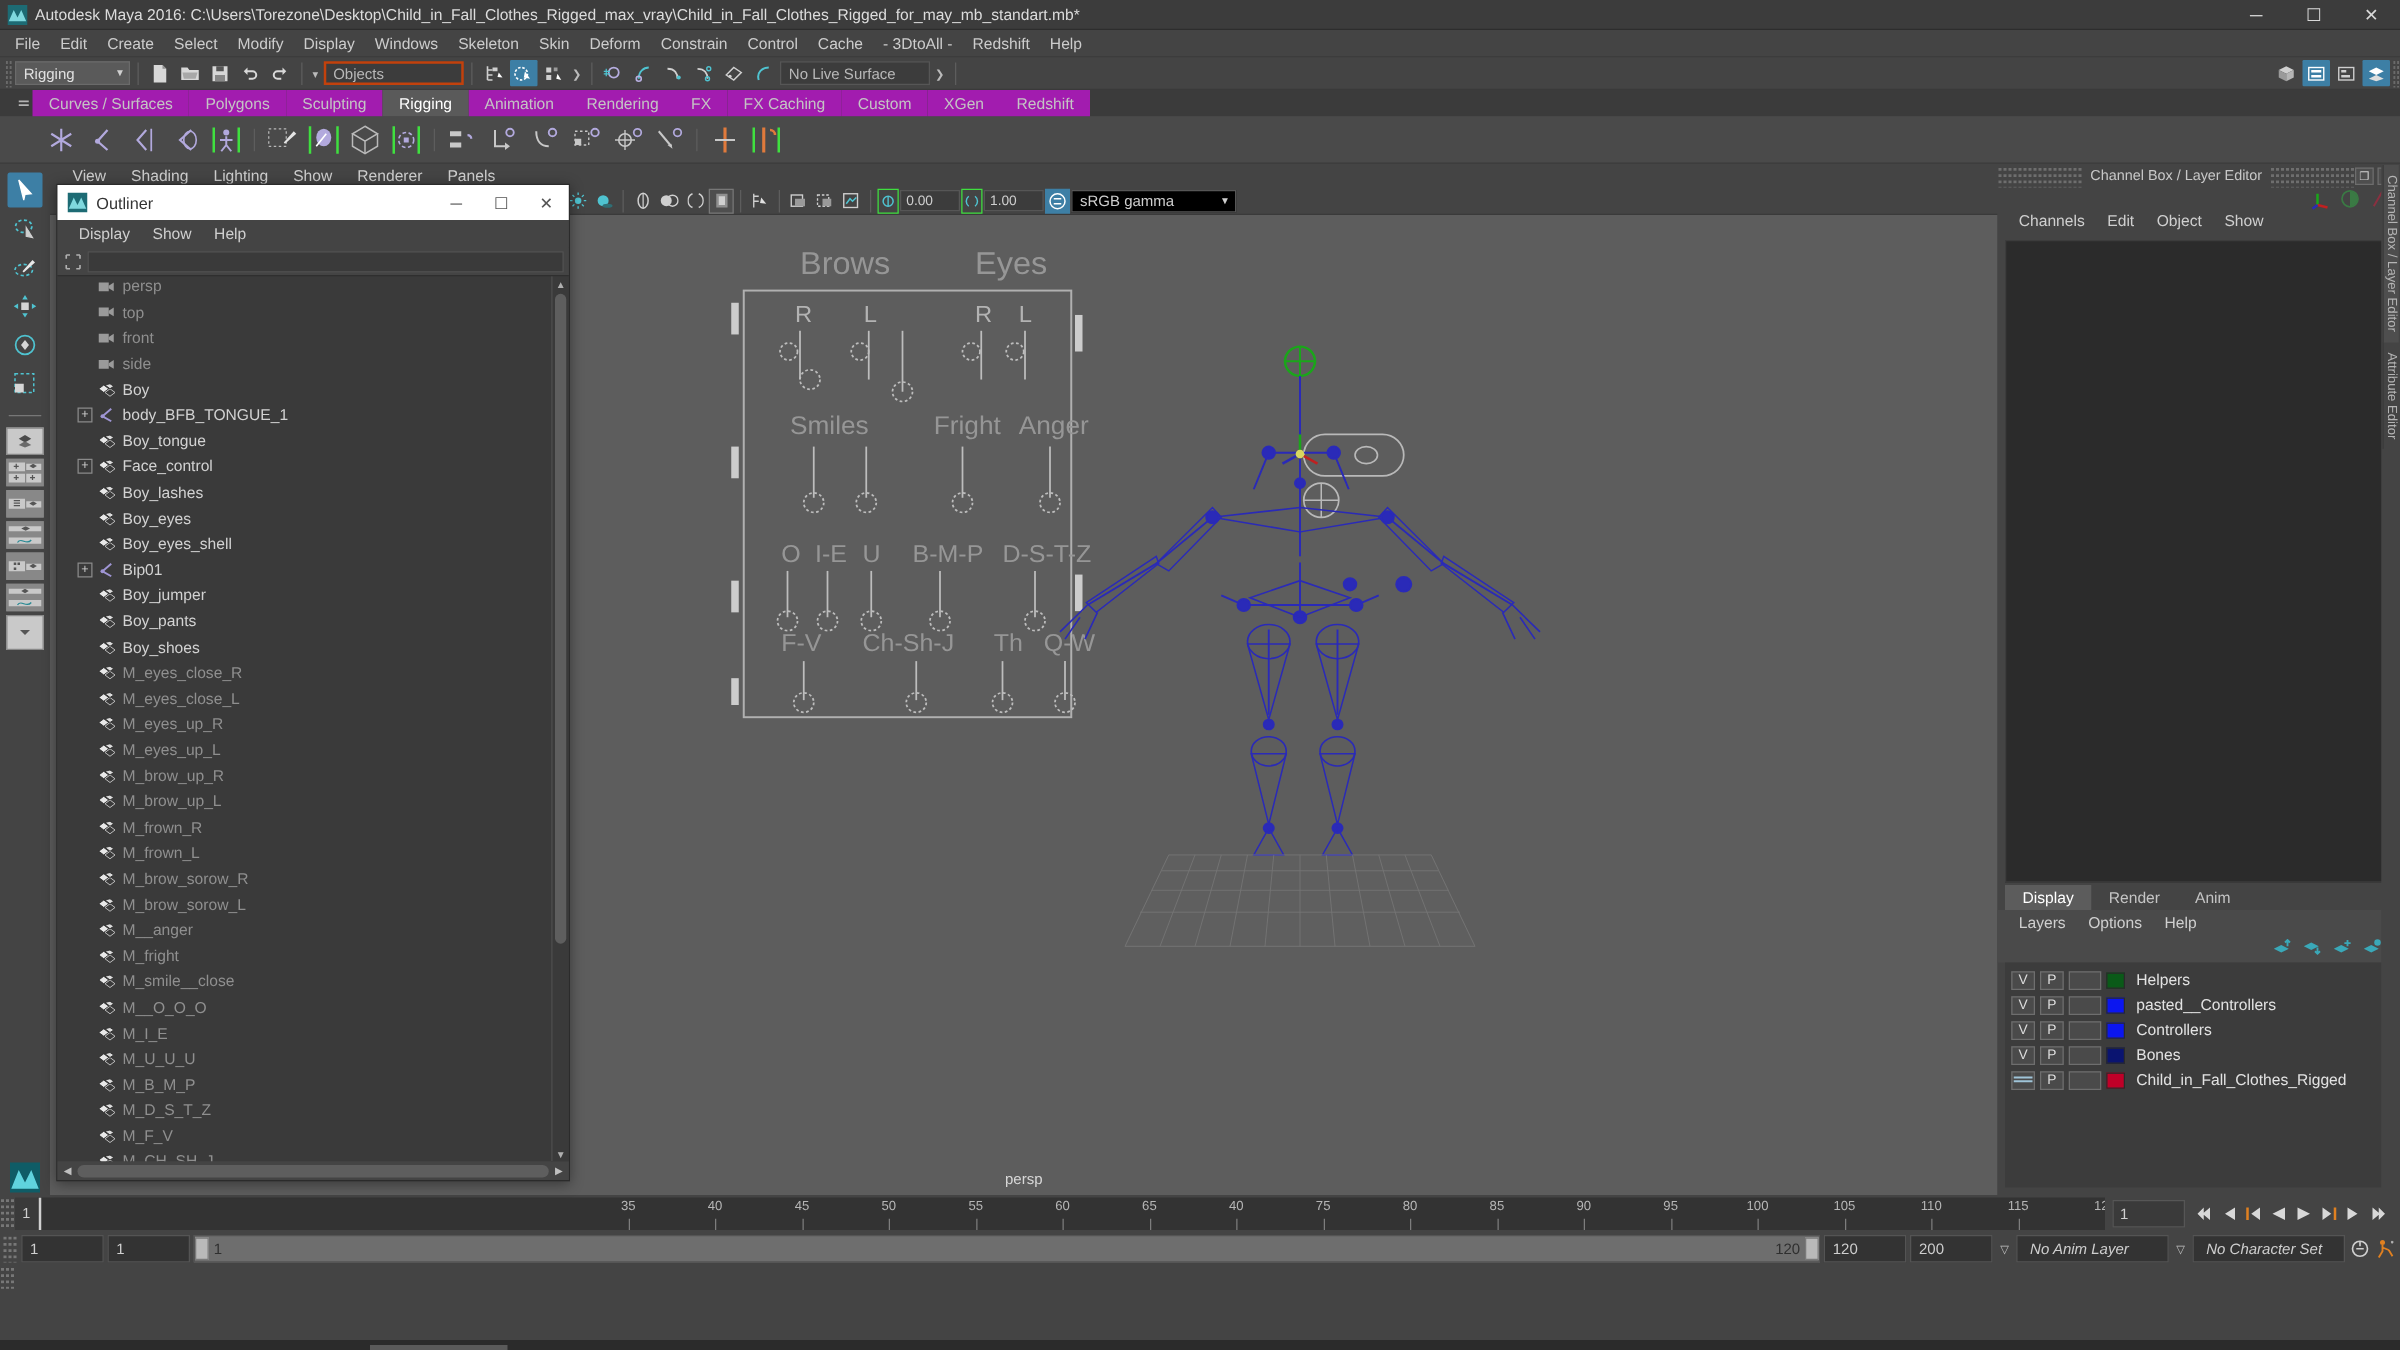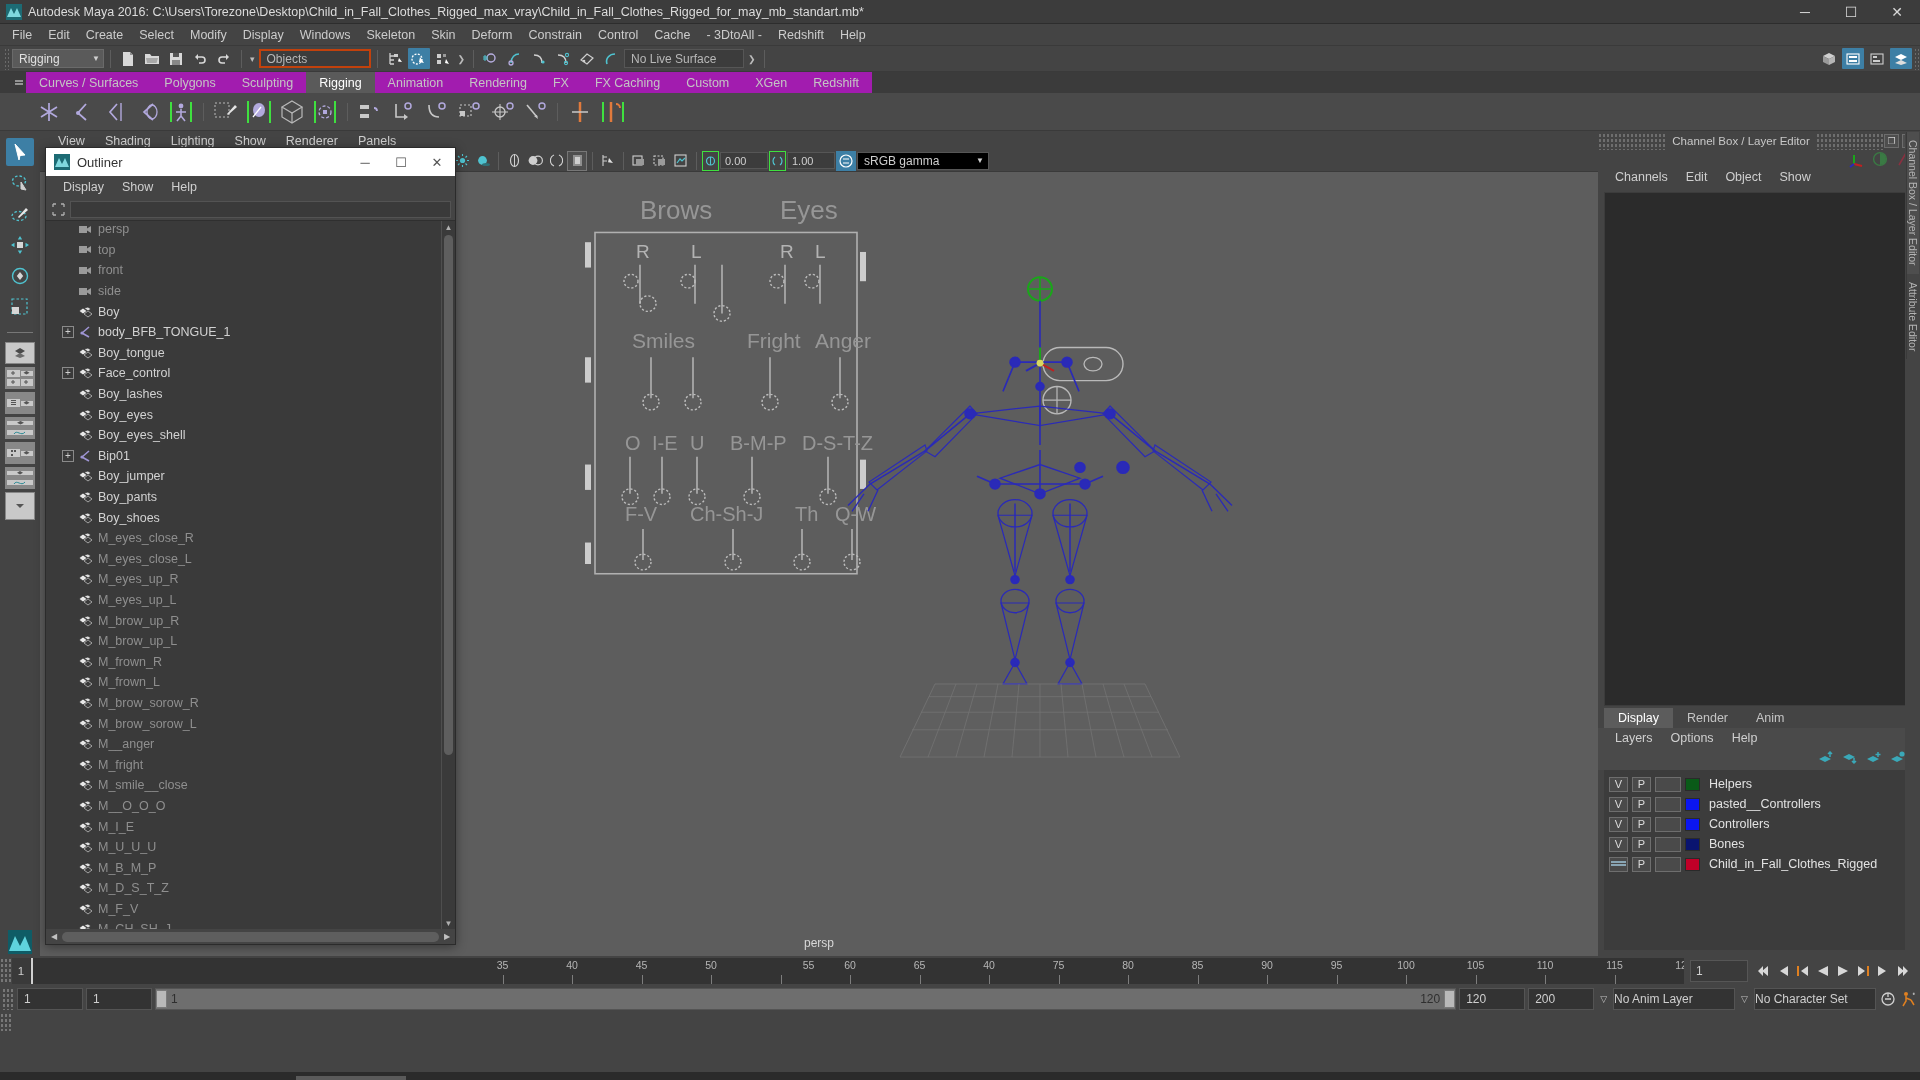--- a/index.html
+++ b/index.html
@@ -251,21 +251,21 @@
     font-size:12px; color:#cfcfcf; display:flex; align-items:center; padding-left:6px; flex:none;
   }
   .rangebar {
     flex:1; height:22px; background:#6e6e6e; border:1px solid #545454; position:relative;
     display:flex; align-items:center;
   }
   .rb-handle { width:11px; height:18px; background:#b9b9b9; border:1px solid #7a7a7a; }
   .rb-lbl { font-size:12px; color:#2f2f2f; padding:0 4px; }
   .rg-combo {
     height:22px; background:#333333; border:1px solid #545454; display:flex; align-items:center;
-    font-size:12px; color:#cfcfcf; padding:0 0; flex:none;
+    font-size:12px; color:#cfcfcf; padding:0 10px; flex:none;font-style:italic;
   }
   .rg-caret { color:#c0c0c0; font-size:9px; padding:0 3px; flex:none;}
 
   .mel-row { height:26px; display:flex; align-items:center; gap:5px; padding:2px 2px 0; }
   .mel-grip { width:12px; height:22px; flex:none;
     background-image: radial-gradient(#777 1px, transparent 1px); background-size:4px 5px; }
   .mel-lbl { font-size:12px; color:#d8d8d8; width:34px; text-align:center; flex:none; }
   .mel-input { width:640px; height:21px; background:#333333; border:1px solid #545454; flex:none;}
   .mel-output { flex:1; height:21px; background:#333333; border:1px solid #545454; }
   .helpline { height:20px; background:#444; display:flex; align-items:center; }
@@ -1668,21 +1668,21 @@
         <div class="tl-playhead" style="left:1px;"></div>
       <div class="tl-tick" style="left: 28.5714%;"></div>
           <div class="tl-num" style="left: 28.5714%;">35</div>
           <div class="tl-tick" style="left: 32.7731%;"></div>
           <div class="tl-num" style="left: 32.7731%;">40</div>
           <div class="tl-tick" style="left: 36.9748%;"></div>
           <div class="tl-num" style="left: 36.9748%;">45</div>
           <div class="tl-tick" style="left: 41.1765%;"></div>
           <div class="tl-num" style="left: 41.1765%;">50</div>
           <div class="tl-tick" style="left: 45.3782%;"></div>
-          <div class="tl-num" style="left: 45.3782%; margin-left: 28px;">55</div>
+          <div class="tl-num" style="left: 45.3782%;">55</div>
           <div class="tl-tick" style="left: 49.5798%;"></div>
           <div class="tl-num" style="left: 49.5798%;">60</div>
           <div class="tl-tick" style="left: 53.7815%;"></div>
           <div class="tl-num" style="left: 53.7815%;">65</div>
           <div class="tl-tick" style="left: 57.9832%;"></div>
           <div class="tl-num" style="left: 57.9832%;">40</div>
           <div class="tl-tick" style="left: 62.1849%;"></div>
           <div class="tl-num" style="left: 62.1849%;">75</div>
           <div class="tl-tick" style="left: 66.3866%;"></div>
           <div class="tl-num" style="left: 66.3866%;">80</div>

